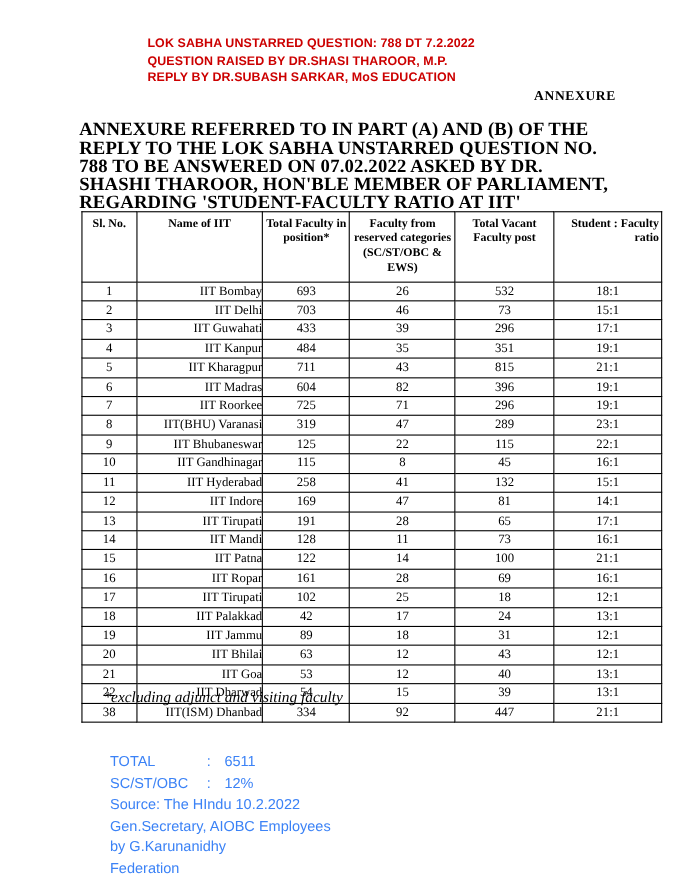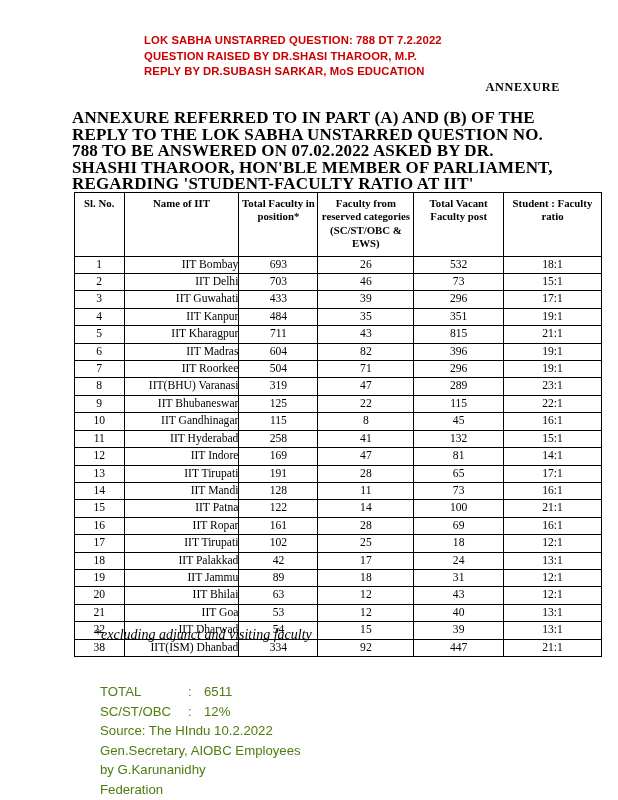--- a/index.html
+++ b/index.html
@@ -16,21 +16,21 @@
     position: relative;
   }
   .page {
     position: relative;
     width: 618px;
     height: 800px;
     box-sizing: border-box;
   }
   .header-block {
     position: absolute;
-    left: 144px;
+    left: 134px;
     top: 33px;
     width: 400px;
   }
   .header-line {
     font-family: "Liberation Sans", sans-serif;
     font-weight: bold;
     font-size: 11.3px;
     color: #cc0000;
     line-height: 15.5px;
     letter-spacing: 0.1px;
@@ -77,21 +77,21 @@
     line-height: 13.4px;
     text-align: center;
     padding: 4px 2px 5px 2px;
     vertical-align: top;
   }
   table.data thead th.slno { width: 42px; vertical-align: top;}
   table.data thead th.name { width: 104px; }
   table.data thead th.totfac { width: 70px; }
   table.data thead th.resfac { width: 86px; margin-left: 36px; }
   table.data thead th.vac { width: 80px; margin-top: 40px; }
-  table.data thead th.ratio { width: 88px; }
+  table.data thead th.ratio { width: 88px; text-align: right; }
 
   table.data tbody td {
     height: 16.4px;
     line-height: 16.4px;
     font-size: 11.6px;
   }
   td.c { text-align: center; }
   td.l { text-align: right; padding-left: 7px; }
 
   .footnote {
@@ -101,21 +101,21 @@
     font-family: "Liberation Serif", serif;
     font-size: 14px;
     font-style: italic;
   }
   .redblock {
     position: absolute;
     left: 100px;
     top: 682px;
     font-family: "Liberation Sans", sans-serif;
     font-size: 13.2px;
-    color: #4d7c0f;
+    color: #3b82f6;
     line-height: 19.6px;
   }
   .redrow { white-space: nowrap; }
   .redlabel { display: inline-block; width: 88px; }
   .redcolon { display: inline-block; width: 16px; }
 </style>
 </head>
 <body>
 
 <div class="page">
@@ -186,21 +186,21 @@
           <td class="c">6</td>
           <td class="l">IIT Madras</td>
           <td class="c">604</td>
           <td class="c">82</td>
           <td class="c">396</td>
           <td class="c">19:1</td>
         </tr>
         <tr>
           <td class="c">7</td>
           <td class="l">IIT Roorkee</td>
-          <td class="c">504</td>
+          <td class="c">725</td>
           <td class="c">71</td>
           <td class="c">296</td>
           <td class="c">19:1</td>
         </tr>
         <tr>
           <td class="c">8</td>
           <td class="l">IIT(BHU) Varanasi</td>
           <td class="c">319</td>
           <td class="c">47</td>
           <td class="c">289</td>

